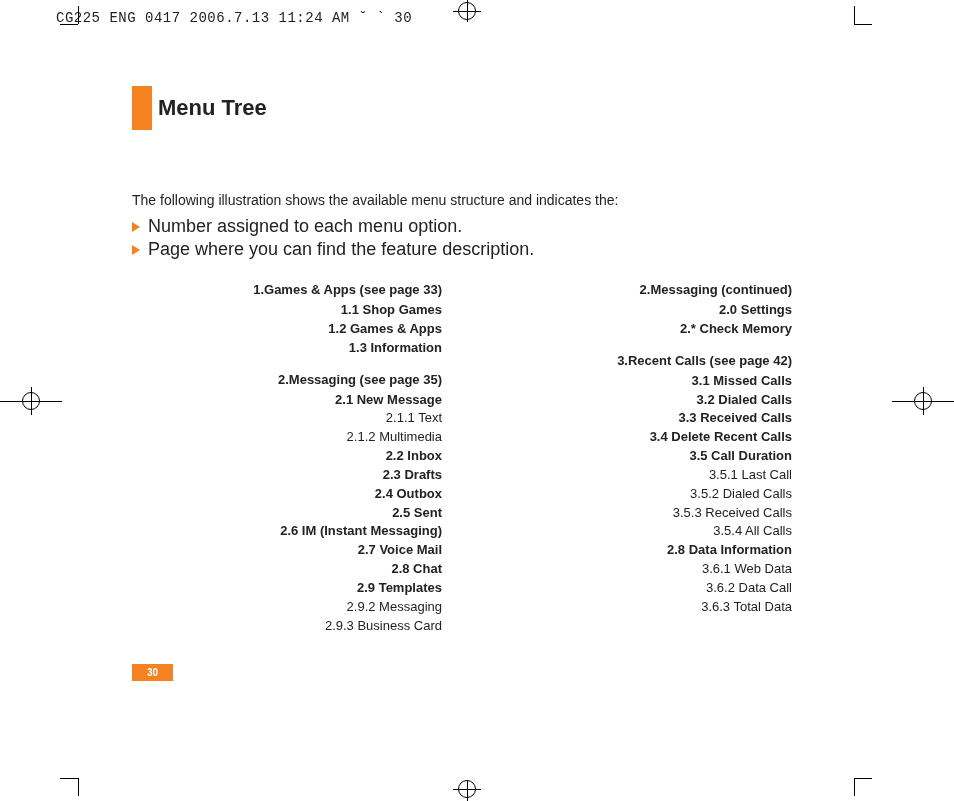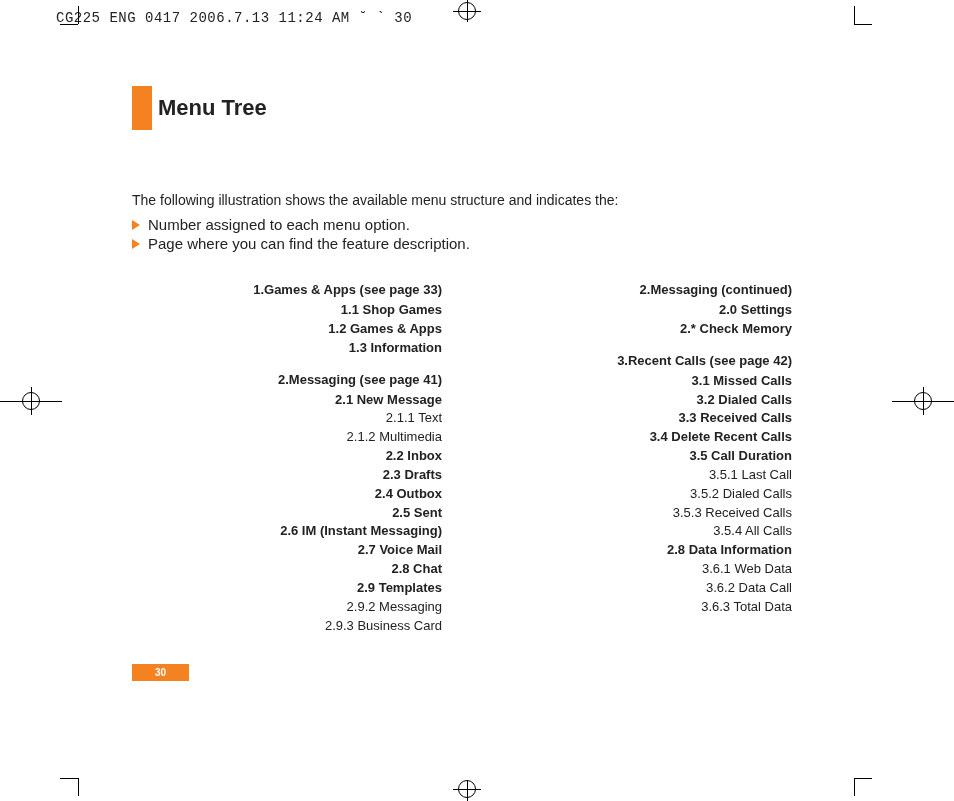--- a/index.html
+++ b/index.html
@@ -84,21 +84,21 @@
     .intro {
       position: absolute;
       left: 54px;
       top: 168px;
       font-size: 14px;
     }
     .bullets {
       position: absolute;
       left: 54px;
       top: 192px;
-      font-size: 15px;
+      font-size: 18px;
     }
     .bullets .row { display: flex; align-items: center; margin-bottom: 2px; }
     .tri {
       width: 0; height: 0;
       border-top: 5px solid transparent;
       border-bottom: 5px solid transparent;
       border-left: 8px solid #f58220;
       margin-right: 8px;
     }
     .columns {
@@ -115,21 +115,21 @@
     .l1 { font-weight: bold; margin-left: 18px; line-height: 1.45; }
     .l2 { font-weight: normal; margin-left: 30px; line-height: 1.45; }
     .page-num-box {
       position: absolute;
       left: 54px;
       top: 640px;
       background: #f58220;
       color: #fff;
       font-size: 10px;
       font-weight: bold;
-      padding: 3px 23px;
+      padding: 3px 15px;
     }
   </style>
 </head>
 <body>
 
 <div class="header-line">CG225 ENG 0417  2006.7.13 11:24 AM  ˘   ` 30</div>
 
 <div class="crop-corner crop-tl">
     <span class="v"></span>
     <span class="h"></span>
@@ -191,21 +191,21 @@
   <div class="columns">
     <div class="col">
       <div class="section-head">
         <span class="num">1.</span><span>Games &amp; Apps (see page 33)</span>
       </div>
       <div class="l1">1.1 Shop Games</div>
       <div class="l1">1.2 Games &amp; Apps</div>
       <div class="l1">1.3 Information</div>
 
       <div class="section-head">
-        <span class="num">2.</span><span>Messaging (see page 41)</span>
+        <span class="num">2.</span><span>Messaging (see page 35)</span>
       </div>
       <div class="l1">2.1 New Message</div>
       <div class="l2">2.1.1 Text</div>
       <div class="l2">2.1.2 Multimedia</div>
       <div class="l1">2.2 Inbox</div>
       <div class="l1">2.3 Drafts</div>
       <div class="l1">2.4 Outbox</div>
       <div class="l1">2.5 Sent</div>
       <div class="l1">2.6 IM (Instant Messaging)</div>
       <div class="l1">2.7 Voice Mail</div>

